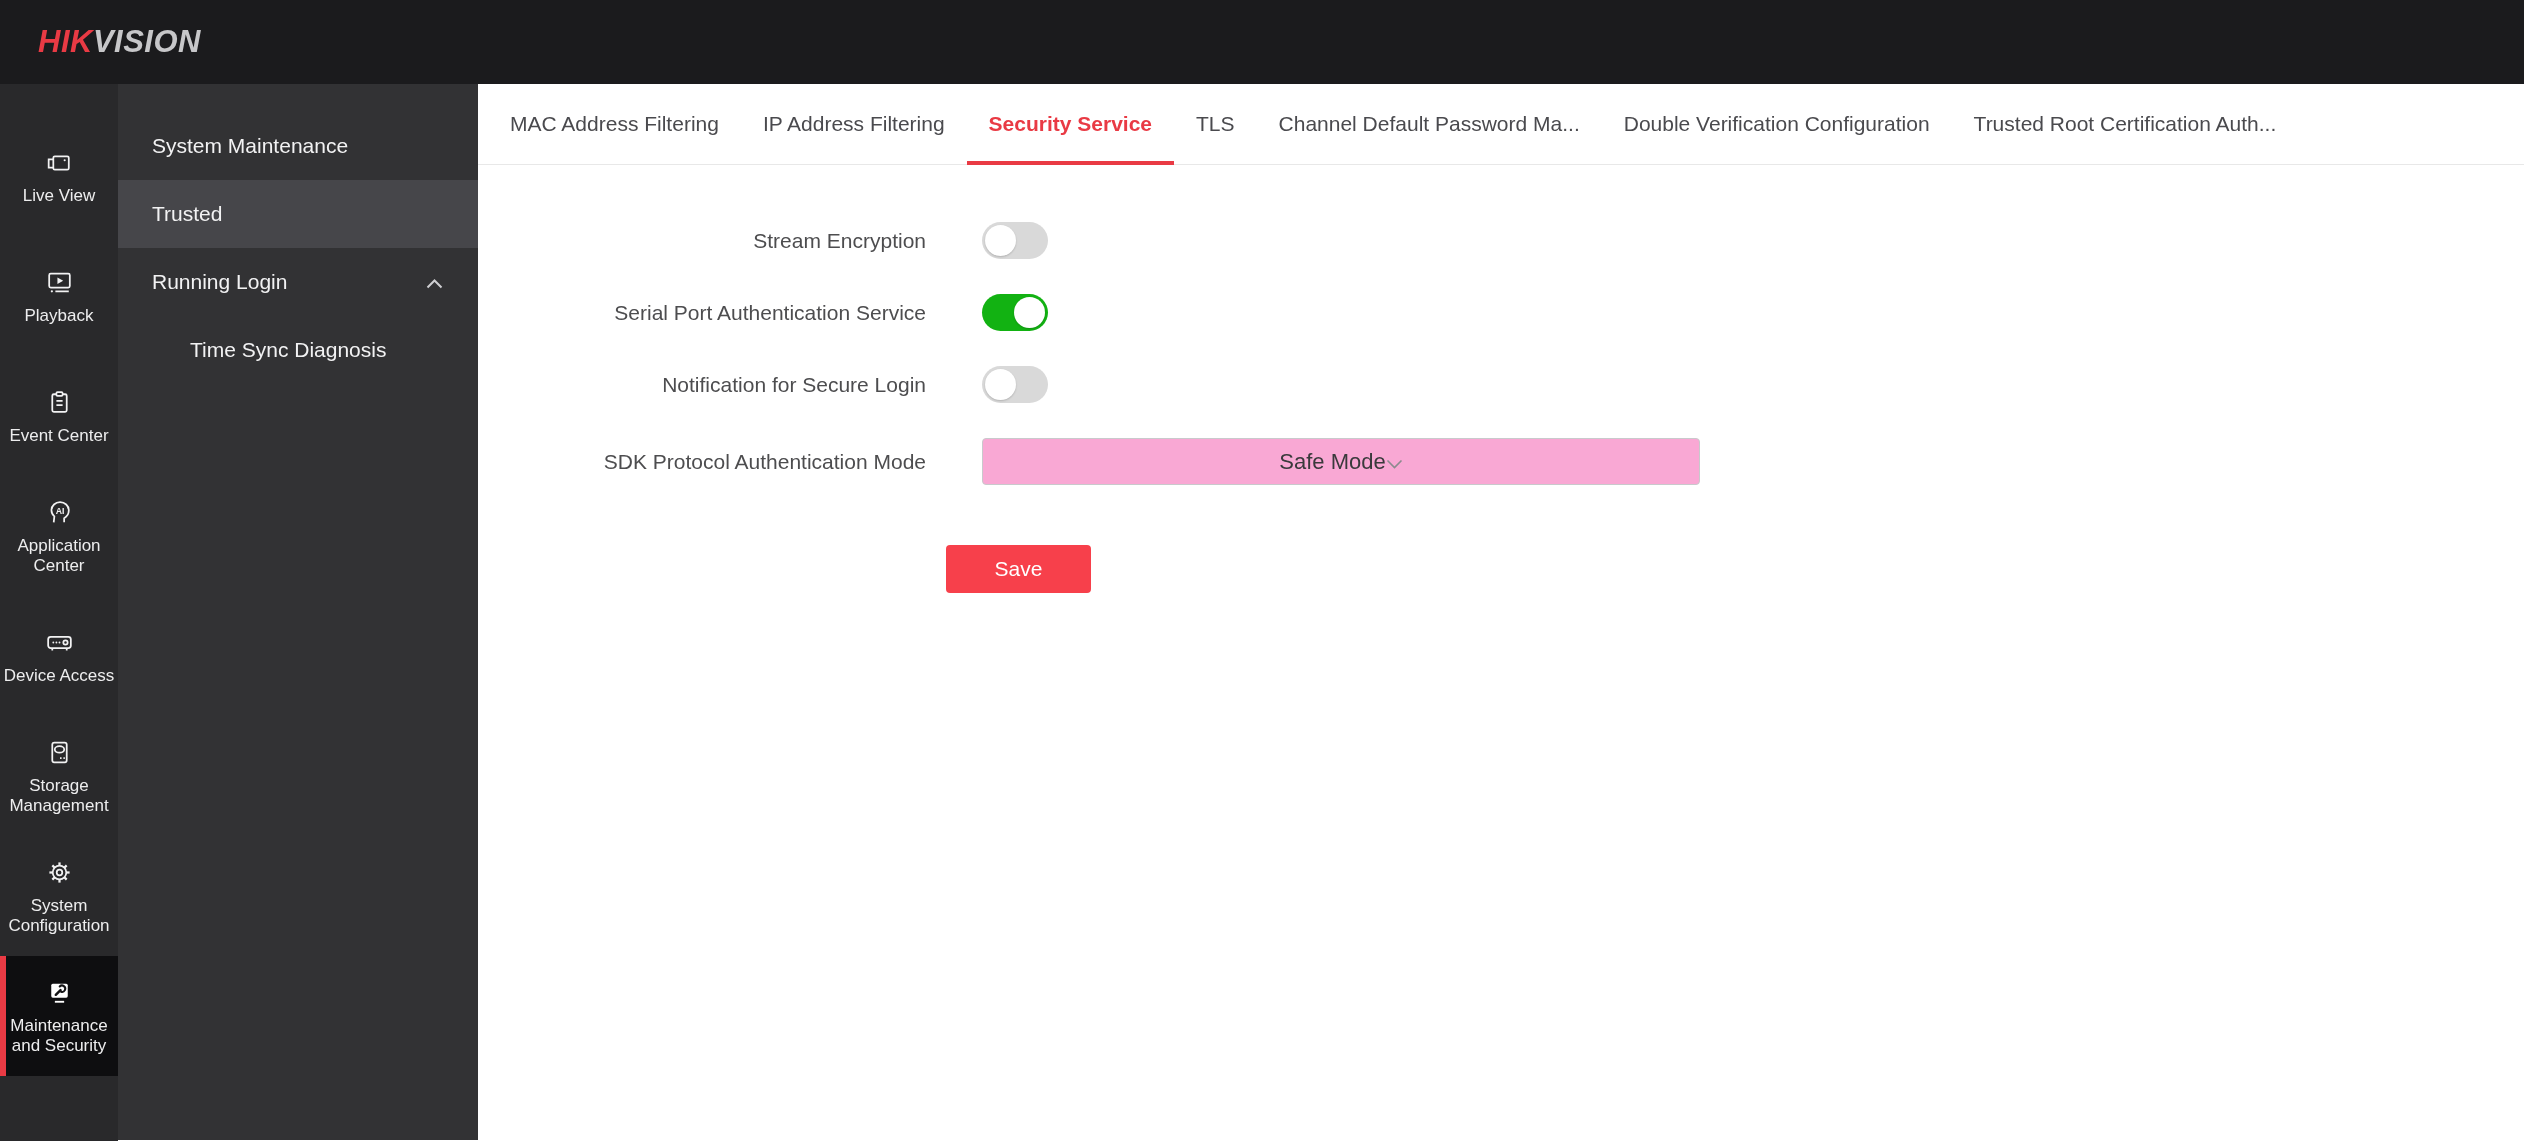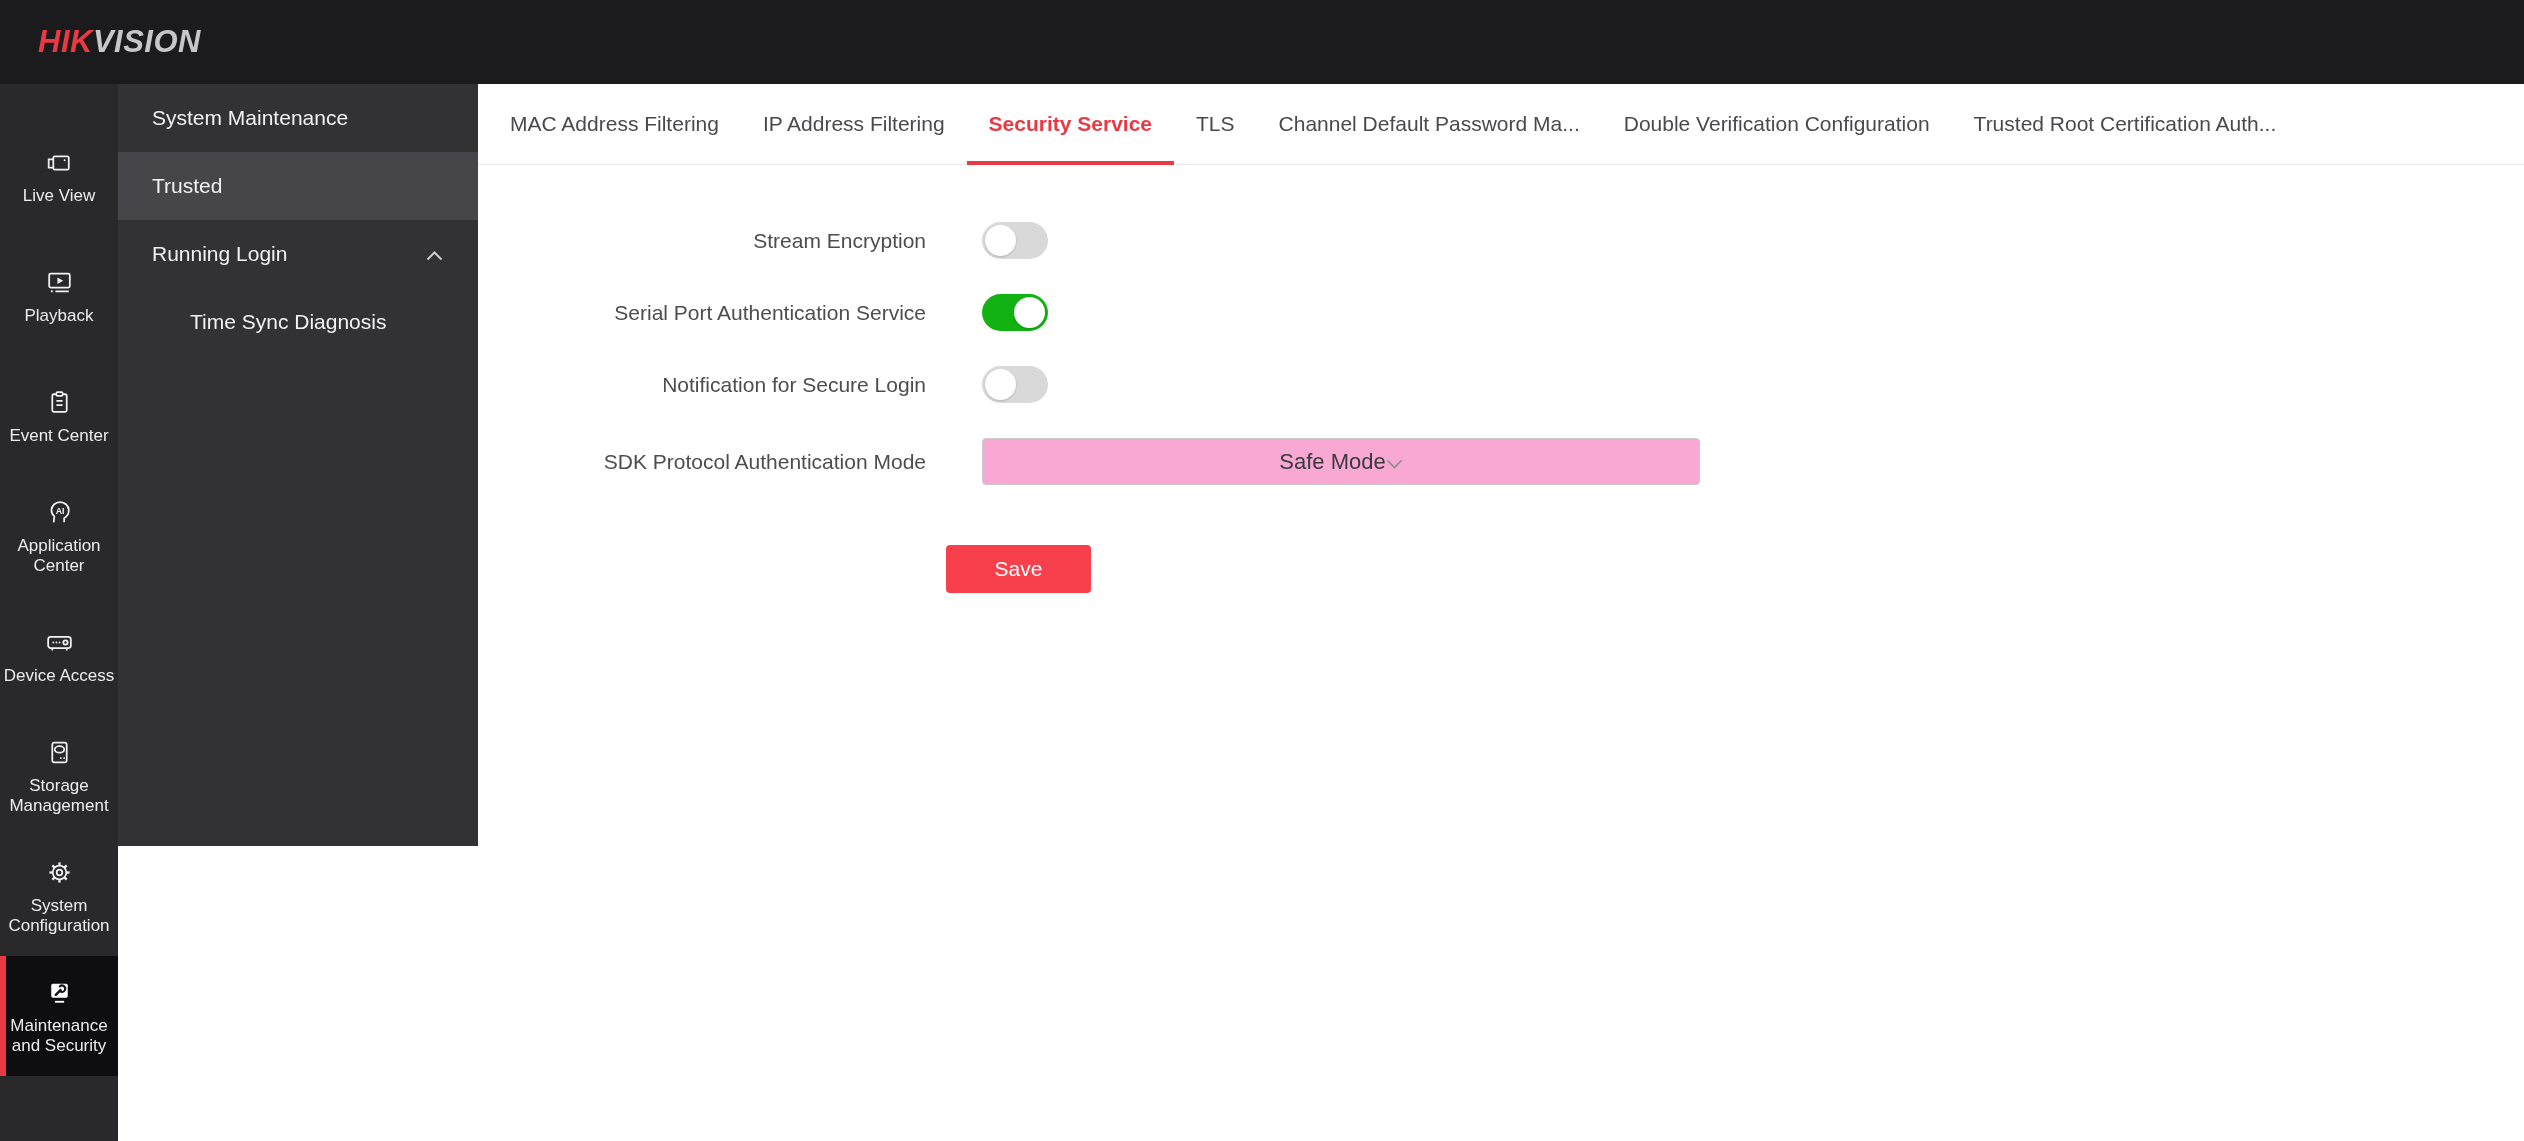--- a/index.html
+++ b/index.html
@@ -51,22 +51,23 @@
     color:#ededee; font-size:17px; line-height:20px; width:112px;
   }
   .rail-item.active{
     background:var(--rail-active-bg);
     box-shadow:inset 6px 0 0 var(--accent-red);
   }
   .rail-item svg{ display:block; }
 
   
   .subnav{
-    position:absolute; left:118px; top:84px; width:360px; height:762px;
+    position:absolute; left:118px; top:84px; width:360px; height:1056px;
     background:var(--subnav-bg);
+    padding-top:28px;
   }
   .subnav-item{
     height:68px; display:flex; align-items:center;
     padding-left:34px; padding-right:35px;
     color:#f2f2f3; font-size:21px; cursor:pointer;
   }
   .subnav-item.selected{ background:var(--subnav-selected); }
   .subnav-item.child{ padding-left:72px; }
   .subnav-item.expandable{ justify-content:space-between; }
 

